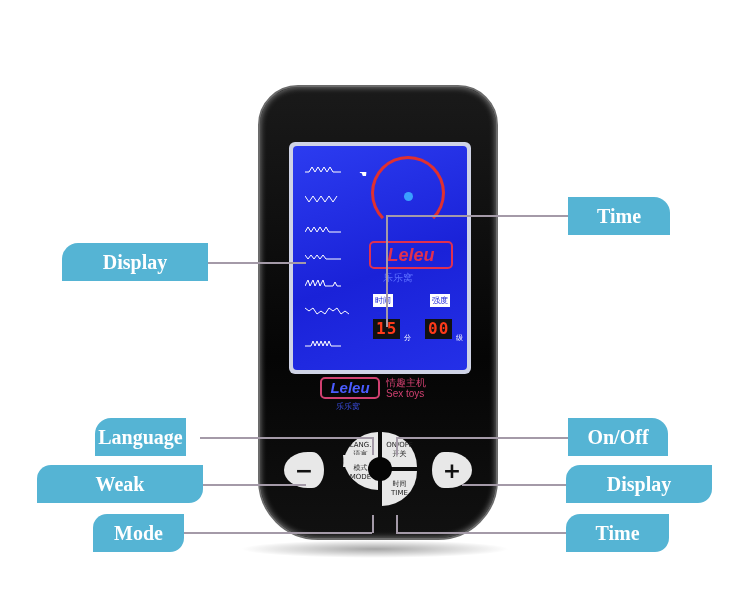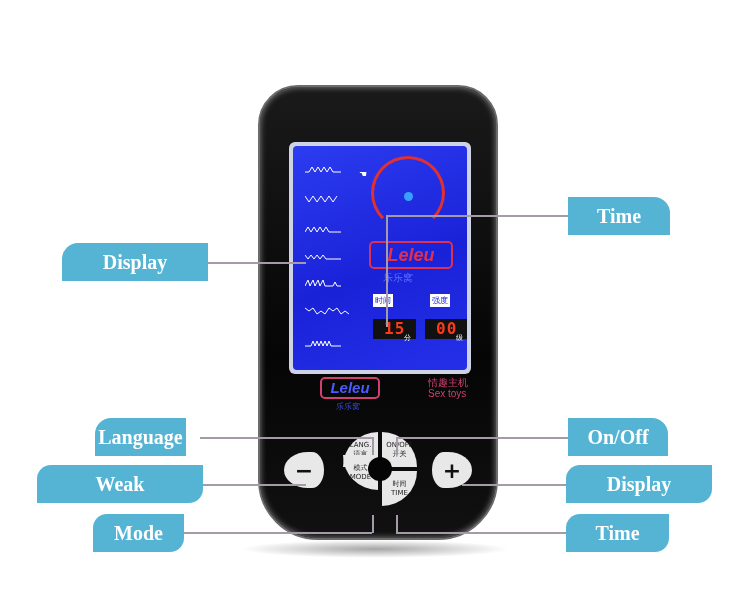--- a/index.html
+++ b/index.html
@@ -8,25 +8,25 @@
   .device { position: absolute; left: 258px; top: 85px; width: 240px; height: 455px; background: linear-gradient(180deg,#1a1a1a 0%,#050505 60%,#111 100%); border-radius: 40px 40px 60px 60px; border: 2px solid #6b6b6b; box-shadow: inset 0 0 6px #888; }
   .screen-frame { position: absolute; left: 29px; top: 55px; width: 182px; height: 232px; background: #cfd3e6; border-radius: 6px; padding: 4px; }
   .screen { width: 100%; height: 100%; background: linear-gradient(160deg,#2c3cf0 0%,#1a22d8 55%,#2430e8 100%); border-radius: 4px; position: relative; overflow: hidden; }
   .wave { position: absolute; left: 12px; width: 36px; height: 10px; }
   .hand { position: absolute; left: 66px; top: 23px; color: #fff; font-size: 9px; font-family: "DejaVu Sans", sans-serif; }
   .ring { position: absolute; left: 78px; top: 10px; width: 74px; height: 74px; border: 3px solid #e03030; border-radius: 50%; border-bottom-color: transparent; }
   .dot { position: absolute; left: 111px; top: 46px; width: 9px; height: 9px; background: #3aa0ff; border-radius: 50%; }
   .brand-box { position: absolute; left: 76px; top: 95px; width: 84px; height: 28px; border: 2px solid #e03050; border-radius: 5px; color: #e03050; font-style: italic; font-weight: bold; font-size: 18px; font-family: "Liberation Sans", sans-serif; text-align: center; line-height: 24px; }
   .brand-sub { position: absolute; left: 90px; top: 125px; color: #5a6cff; font-size: 10px; font-family: "DejaVu Sans", sans-serif; }
   .tag { position: absolute; background: #ffffff; color: #1a22d8; font-size: 8px; padding: 1px 2px; font-family: "DejaVu Sans", sans-serif; }
-  .seg { position: absolute; background: #111; color: #ff3a1a; font-family: "DejaVu Sans Mono", monospace; font-weight: bold; font-size: 16px; padding: 0 11px; line-height: 20px; letter-spacing: 1px; }
+  .seg { position: absolute; background: #111; color: #ff3a1a; font-family: "DejaVu Sans Mono", monospace; font-weight: bold; font-size: 16px; padding: 0 3px; line-height: 20px; letter-spacing: 1px; }
   .unit { position: absolute; color: #fff; font-size: 7px; font-family: "DejaVu Sans", sans-serif; }
   .logo { position: absolute; left: 60px; top: 290px; }
   .logo-box { display: inline-block; width: 60px; height: 22px; border: 2px solid #d04070; border-radius: 5px; color: #4a5cff; font-style: italic; font-weight: bold; font-size: 15px; font-family: "Liberation Sans", sans-serif; text-align: center; line-height: 18px; }
-  .logo-text { position: absolute; left: 66px; top: 0; color: #d04070; font-size: 10px; font-family: "Liberation Sans", sans-serif; white-space: nowrap; line-height: 11px; margin-left: 42px; }
+  .logo-text { position: absolute; left: 66px; top: 0; color: #d04070; font-size: 10px; font-family: "Liberation Sans", sans-serif; white-space: nowrap; line-height: 11px; }
   .logo-sub { position: absolute; left: 16px; top: 24px; color: #3a4cdf; font-size: 8px; font-family: "DejaVu Sans", sans-serif; }
   .pad { position: absolute; left: 83px; top: 345px; width: 74px; height: 74px; }
   .quad { position: absolute; width: 35px; height: 35px; background: #e8e8e8; color: #222; font-size: 7px; font-family: "DejaVu Sans", sans-serif; display: flex; flex-direction: column; align-items: center; justify-content: center; text-align: center; line-height: 9px; cursor: pointer; }
   .q-tl { left: 0; top: 0; border-radius: 100% 0 0 0; }
   .q-tr { right: 0; top: 0; border-radius: 0 100% 0 0; }
   .q-bl { left: 0; bottom: 16px; border-radius: 0 0 0 100%; }
   .q-br { right: 0; bottom: 0; border-radius: 0 0 100% 0; }
   .center-hole { position: absolute; left: 25px; top: 25px; width: 24px; height: 24px; background: #050505; border-radius: 50%; }
   .side-btn { position: absolute; top: 365px; width: 40px; height: 36px; background: #e8e8e8; color: #111; font-size: 22px; font-weight: bold; font-family: "DejaVu Sans", sans-serif; display: flex; align-items: center; justify-content: center; cursor: pointer; }
   .minus { left: 24px; border-radius: 60% 30% 30% 60% / 50%; }

